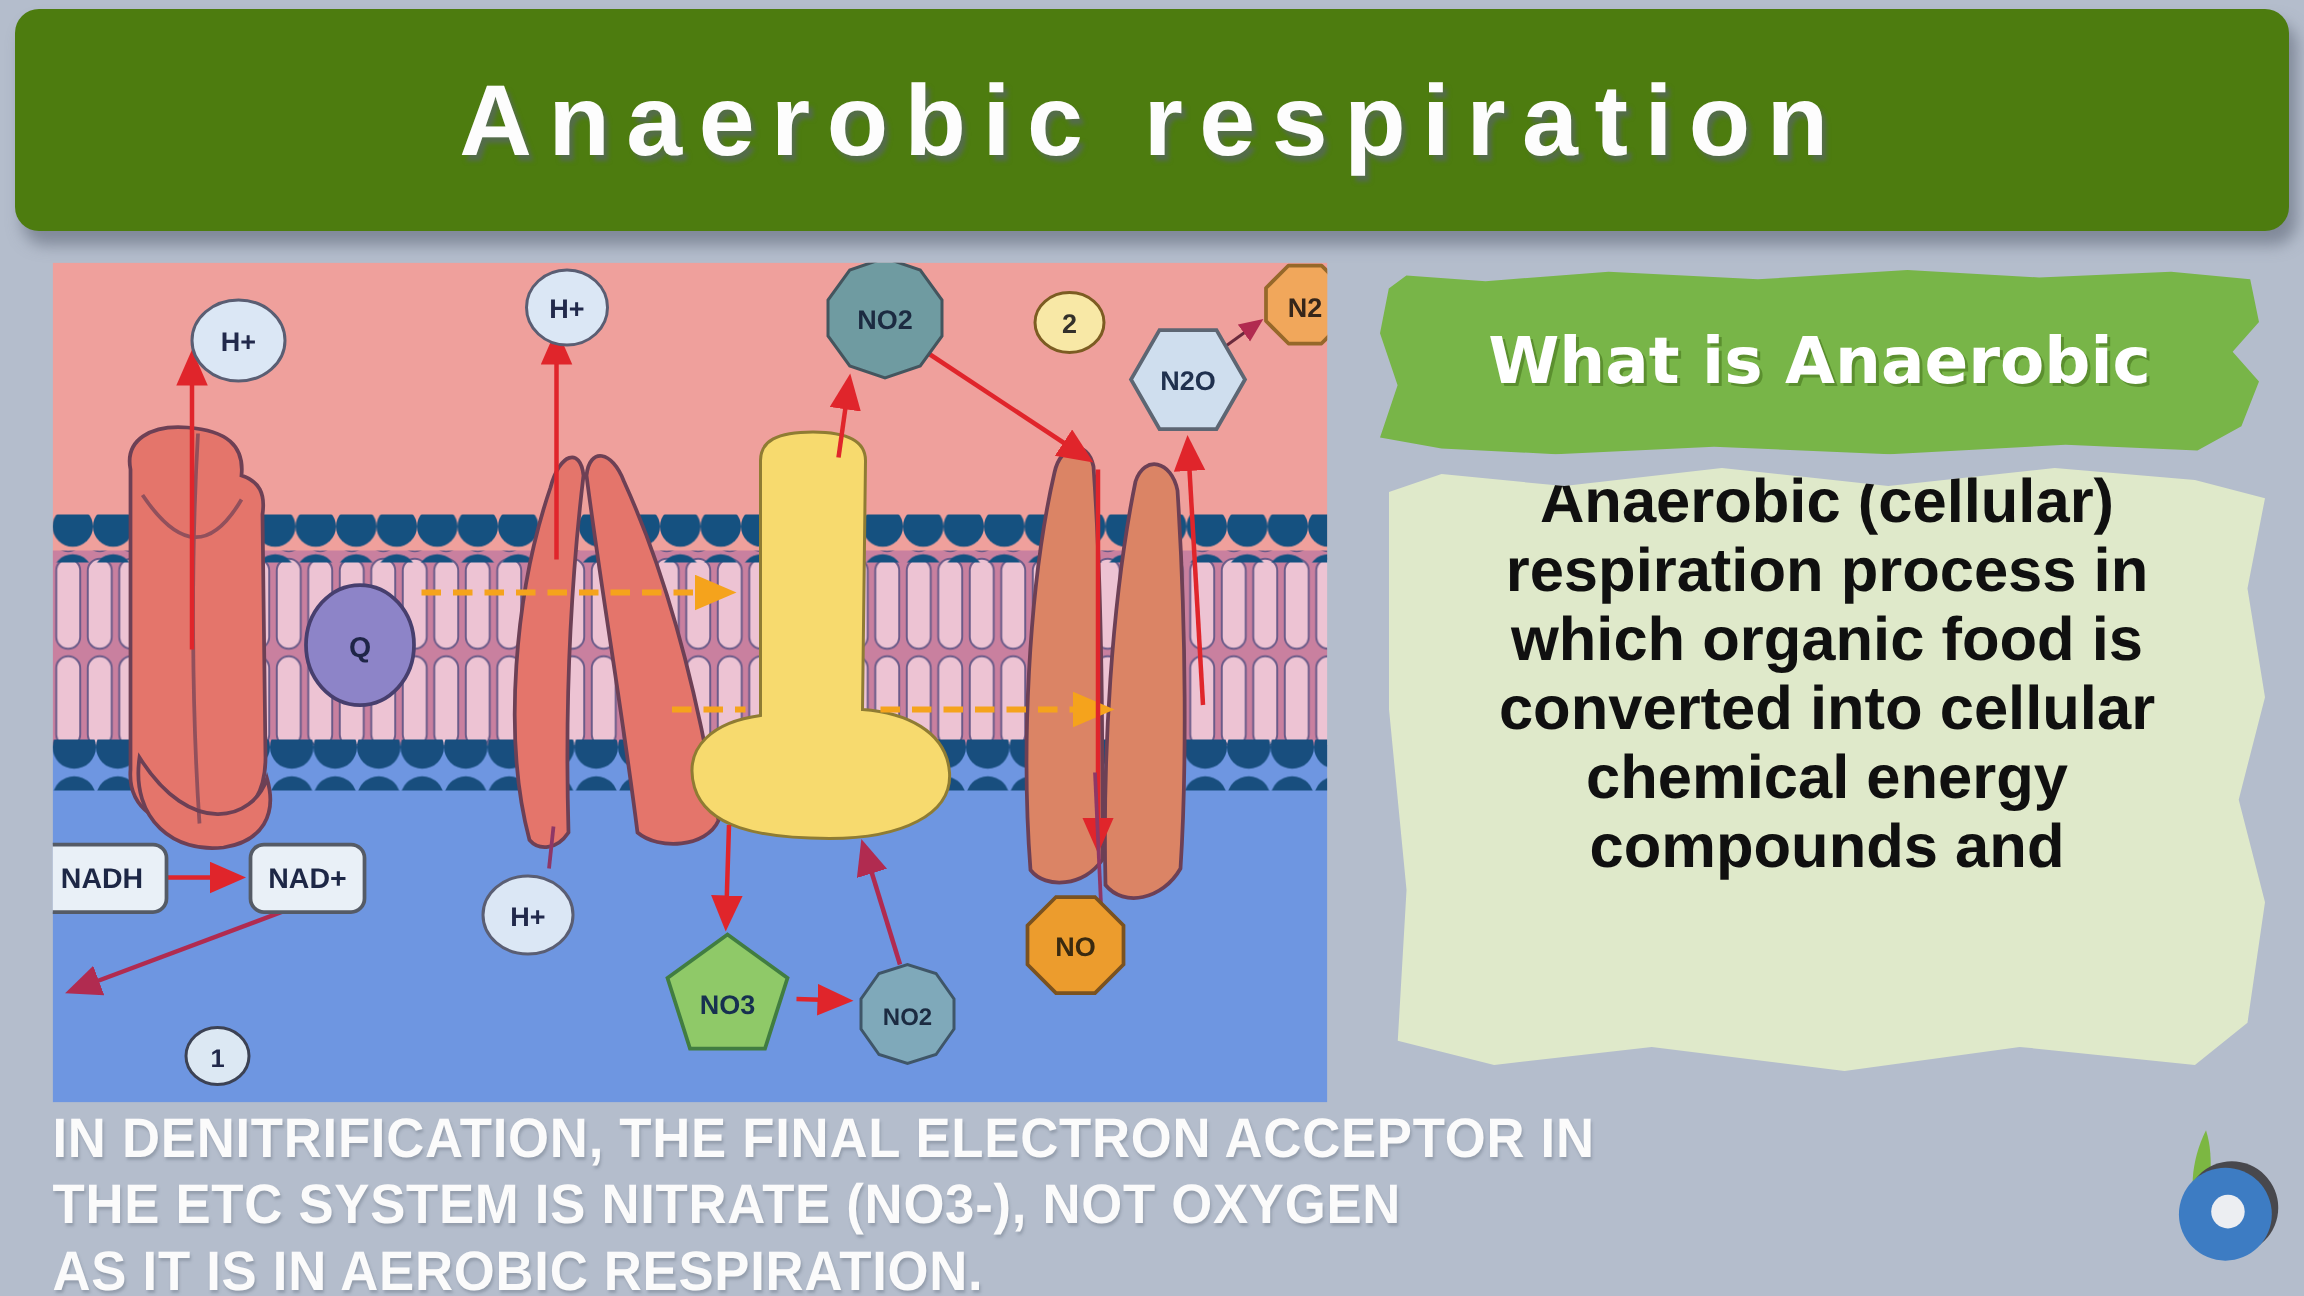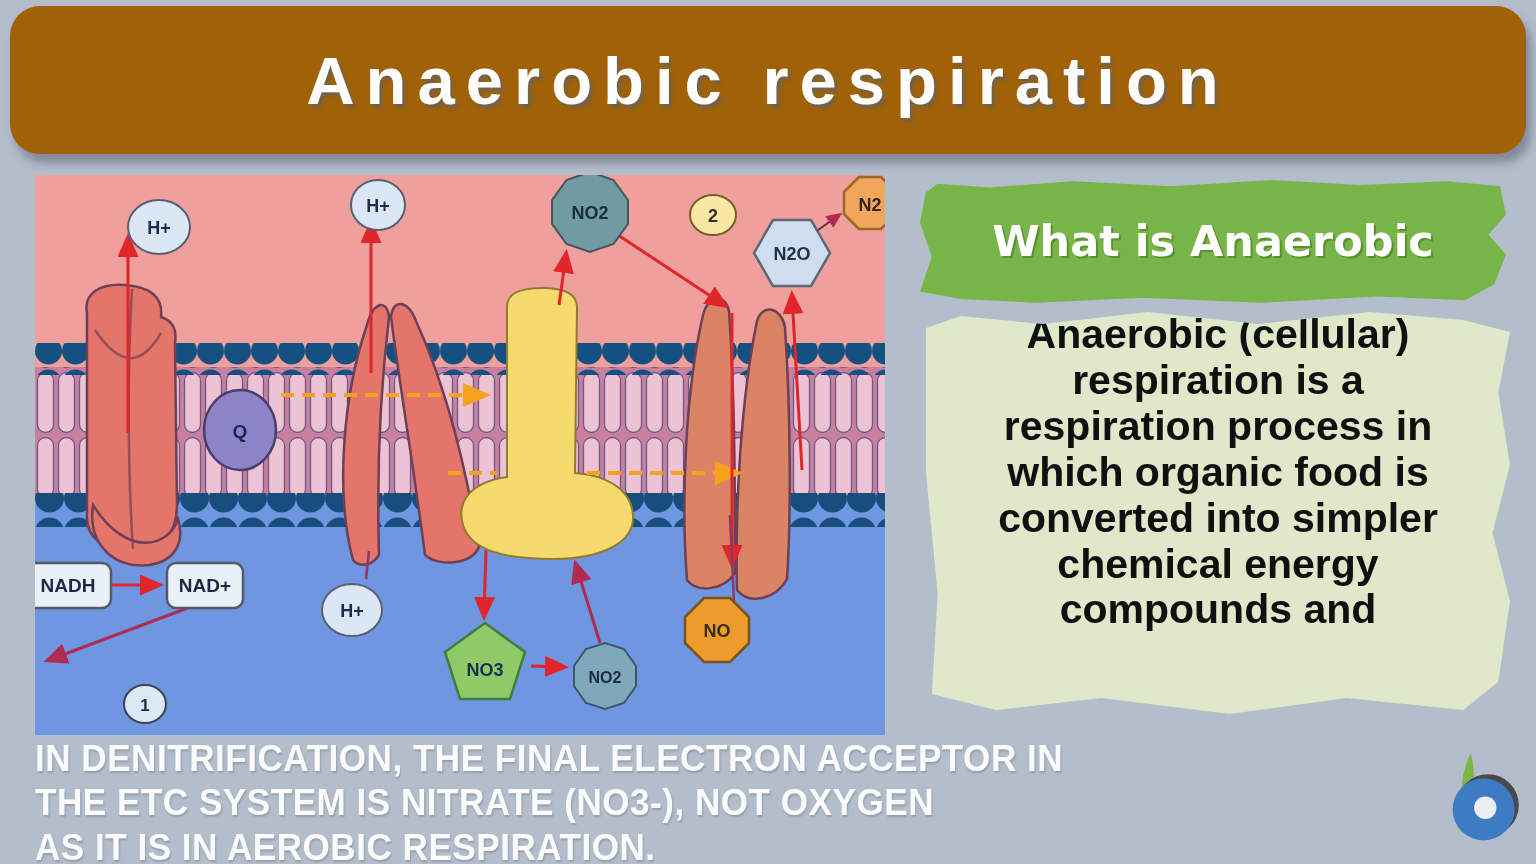--- a/index.html
+++ b/index.html
@@ -1,21 +1,21 @@
 <!DOCTYPE html>
 <html><head>
 <meta charset="utf-8">
 <style>
   html,body{margin:0;padding:0;}
   .page{position:relative;width:1536px;height:864px;overflow:hidden;
         background:#b4bdcc;font-family:"Liberation Sans",sans-serif;}
 
   
   .header{position:absolute;left:10px;top:6px;width:1516px;height:148px;
-          background:#a16207;border-radius:30px;
+          background:#4d7c0f;border-radius:16px;
           box-shadow:5px 9px 10px rgba(95,104,120,.6);
           display:flex;align-items:center;justify-content:center;}
   .header .title{color:#fdfdfd;font-size:67px;font-weight:700;letter-spacing:11px;
           text-shadow:3px 4px 3px rgba(88,98,114,.6);}
 
   
   .diagram{position:absolute;left:35px;top:175px;width:850px;height:560px;overflow:hidden;}
   .diagram svg{display:block;}
 
   
@@ -177,24 +177,23 @@
       </g>
     </svg>
   </div>
 
   <div class="banner">
     <div class="q-line">What is Anaerobic</div>
   </div>
 
   <div class="defbox">
     <div class="d-line">Anaerobic (cellular)</div>
-    <div class="d-line">respiration is a</div>
     <div class="d-line">respiration process in</div>
     <div class="d-line">which organic food is</div>
-    <div class="d-line">converted into simpler</div>
+    <div class="d-line">converted into cellular</div>
     <div class="d-line">chemical energy</div>
     <div class="d-line">compounds and</div>
   </div>
 
   <div class="caption">
     <div class="c-line">IN DENITRIFICATION, THE FINAL ELECTRON ACCEPTOR IN</div>
     <div class="c-line">THE ETC SYSTEM IS NITRATE (NO3-), NOT OXYGEN</div>
     <div class="c-line">AS IT IS IN AEROBIC RESPIRATION.</div>
   </div>
 

